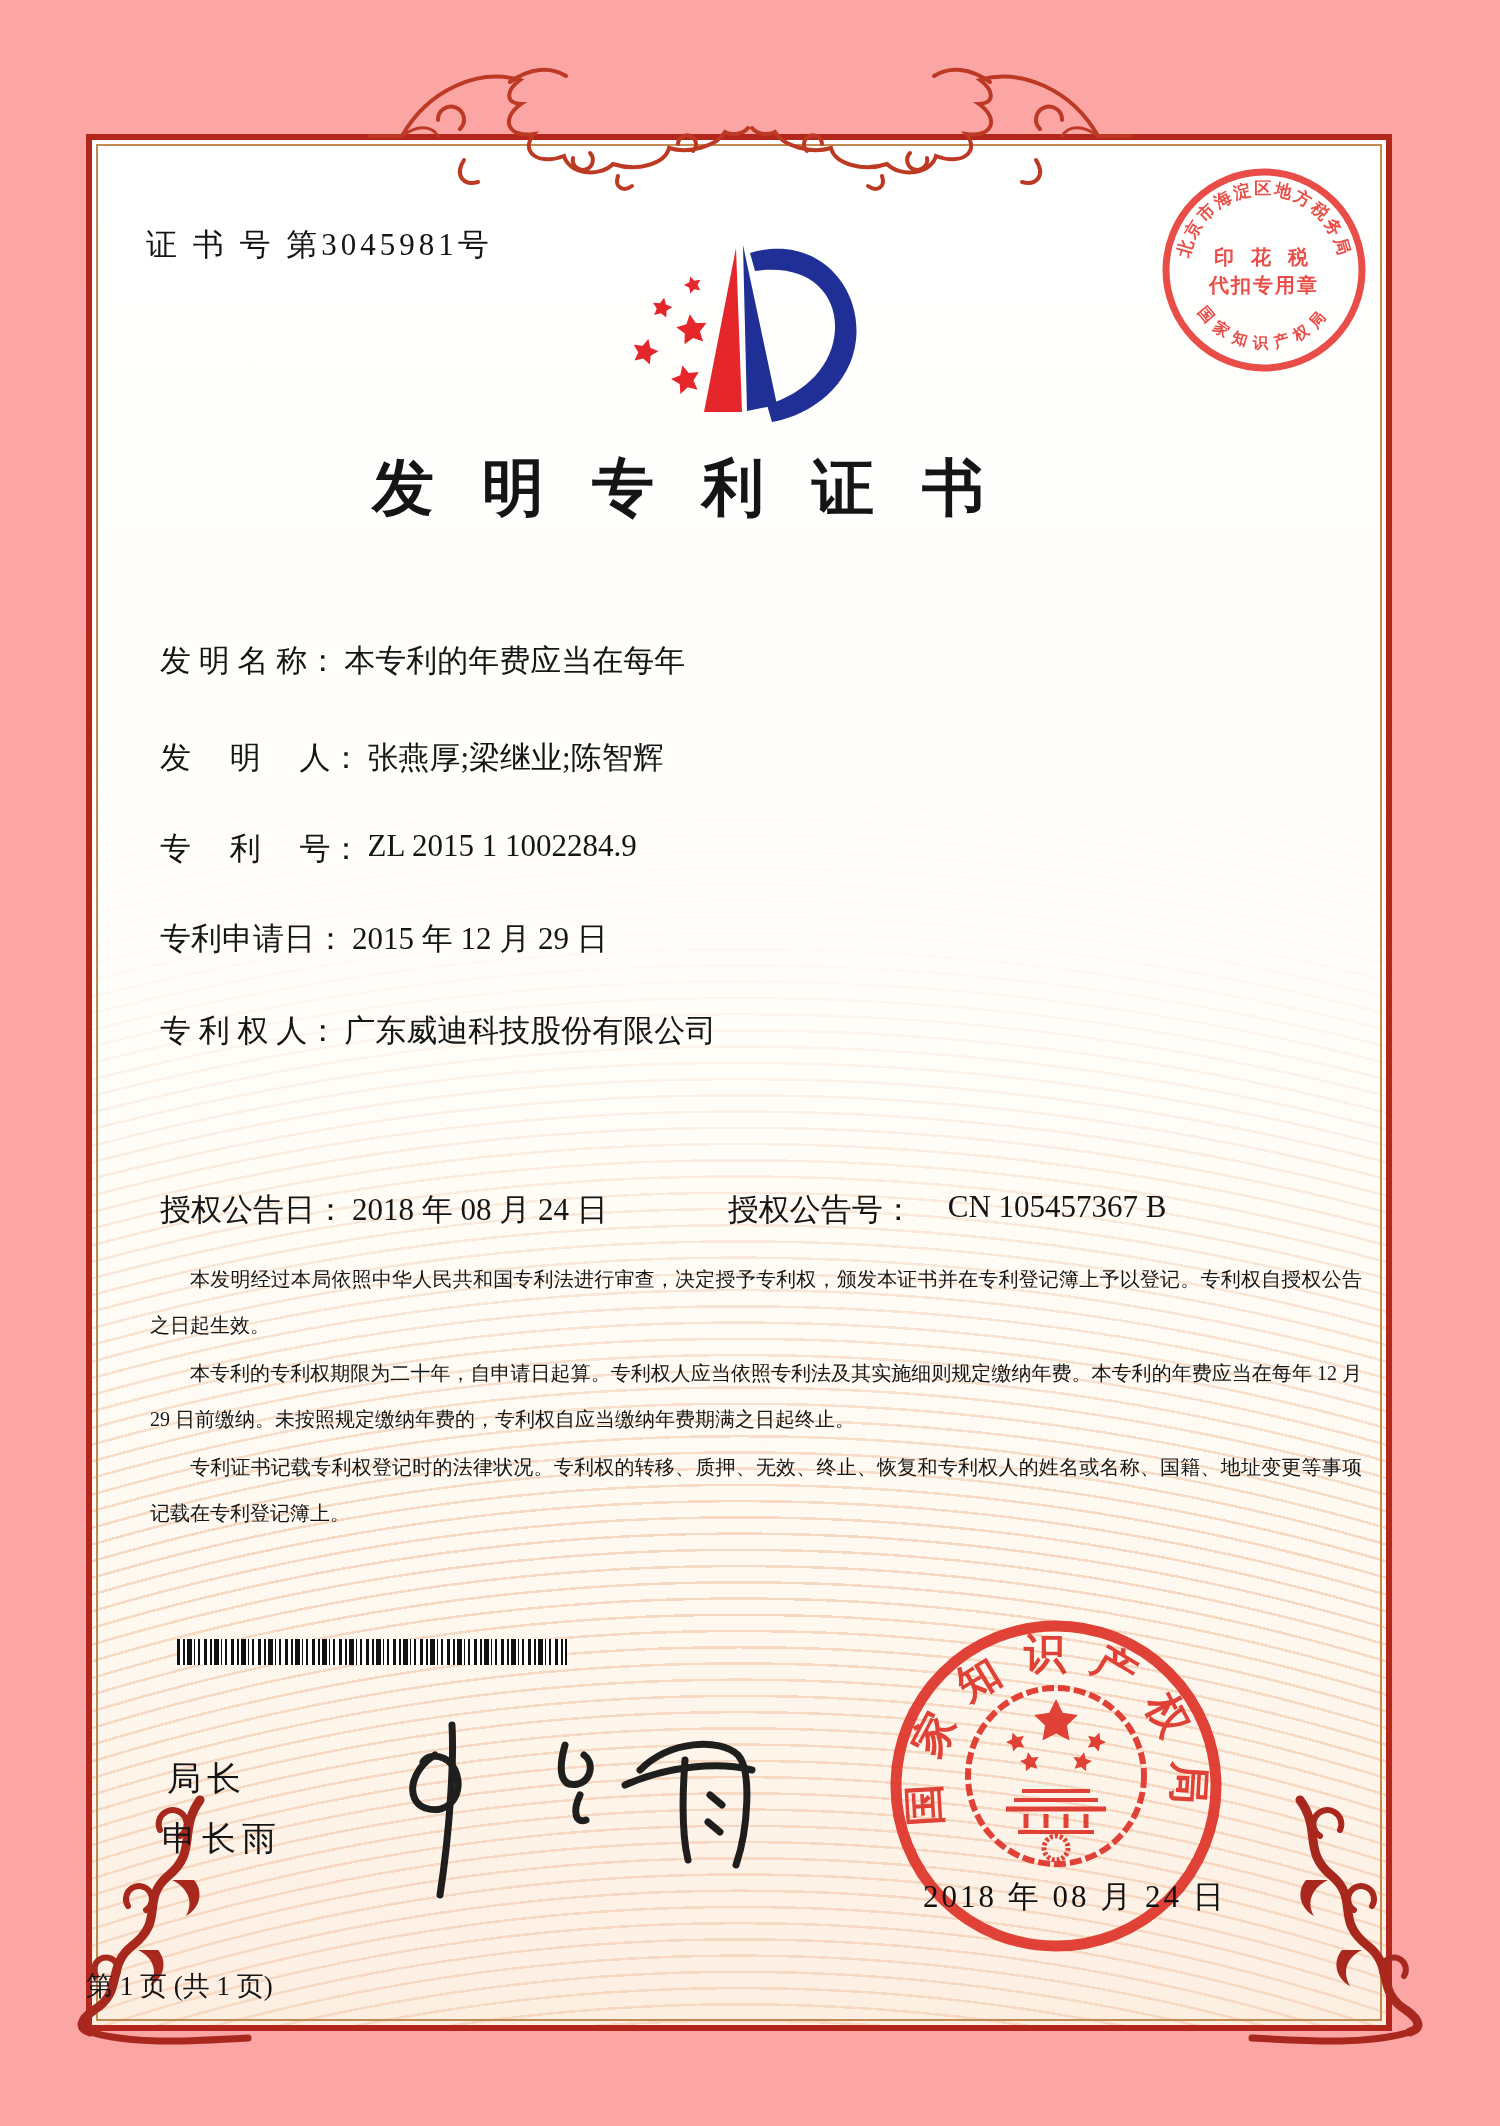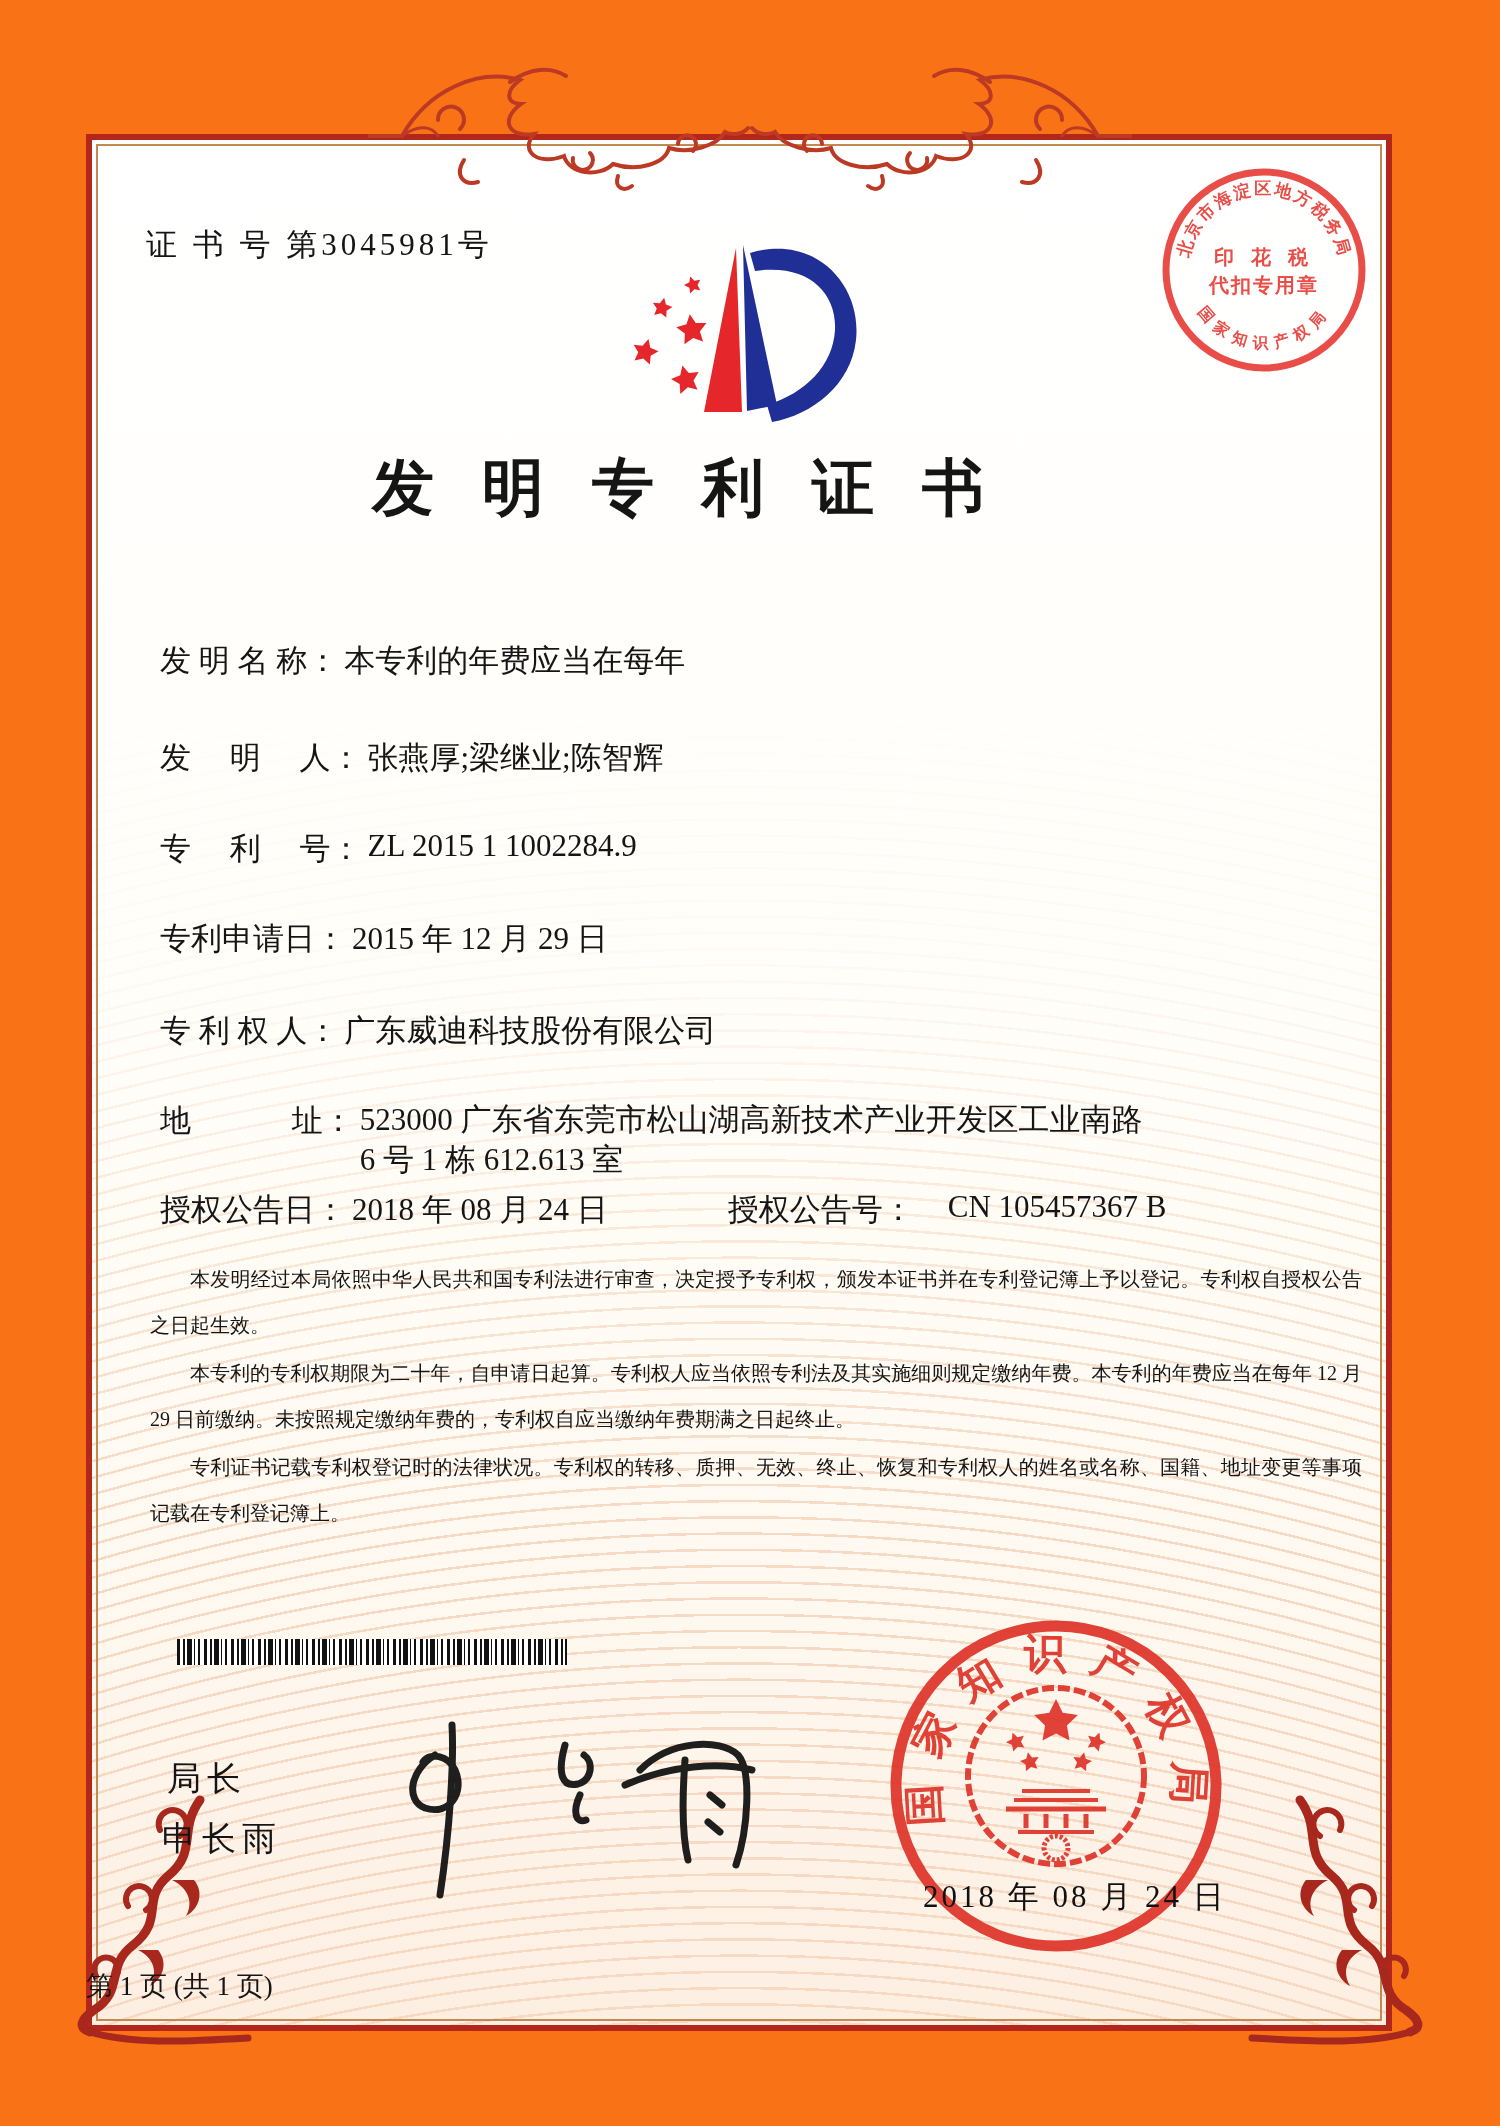--- a/index.html
+++ b/index.html
@@ -1,17 +1,17 @@
 <!DOCTYPE html>
 <html><head>
 <meta charset="utf-8">
 <style>
   html,body{margin:0;padding:0;background:#ffffff;}
   .page{
-    position:relative;width:1500px;height:2126px;background:#f97316;overflow:hidden;
+    position:relative;width:1500px;height:2126px;background:#fca5a5;overflow:hidden;
     font-family:"Liberation Serif","DejaVu Serif",serif;color:#151515;
   }
   
   .frame{
     position:absolute;left:86px;top:134px;width:1306px;height:1897px;
     border:6px solid #b3261c;box-sizing:border-box;
   }
   .frame-inner{
     position:absolute;left:4px;top:4px;right:4px;bottom:4px;
     border:2px solid #c08a52;
@@ -144,24 +144,20 @@
     <span class="lbl">专　 利　 号：</span>
     <span class="val">ZL 2015 1 1002284.9</span>
   </div>
   <div class="row" style="top:918px;">
     <span class="lbl">专利申请日：</span>
     <span class="val">2015 年 12 月 29 日</span>
   </div>
   <div class="row" style="top:1010px;">
     <span class="lbl">专 利 权 人：</span>
     <span class="val">广东威迪科技股份有限公司</span>
-  </div>
-  <div class="row" style="top:1100px;">
-    <span class="lbl">地　　　 址：</span>
-    <span class="val addr-val">523000 广东省东莞市松山湖高新技术产业开发区工业南路 6 号 1 栋 612.613 室</span>
   </div>
   <div class="row" style="top:1189px;">
     <span class="lbl">授权公告日：</span>
     <span class="val">2018 年 08 月 24 日</span>
     <span class="grant2">
       <span class="lbl">授权公告号：</span>
       <span class="val">CN 105457367 B</span>
     </span>
   </div>
 

